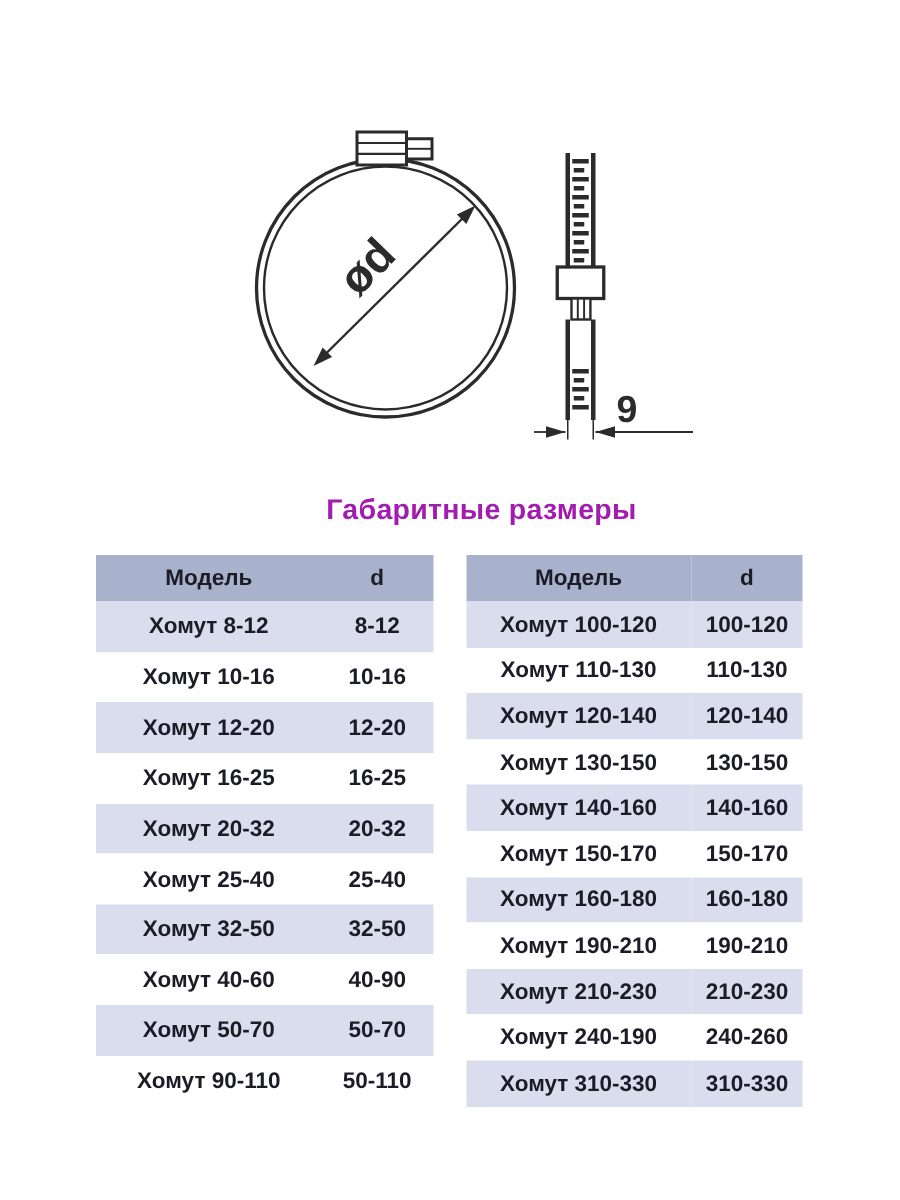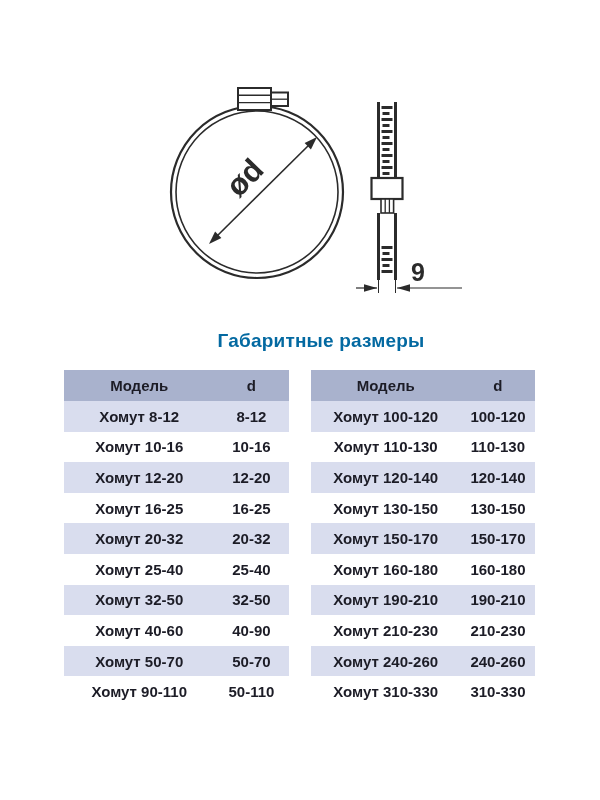--- a/index.html
+++ b/index.html
@@ -14,21 +14,21 @@
   .page { position: absolute; inset: 0; }
 
   .diagram-svg { position: absolute; top: 0; left: 0; }
 
   .page-title {
     position: absolute;
     top: 330px; left: 0; right: 0;
     text-align: center;
     font-size: 19px;
     font-weight: bold;
-    color: #0369a1;
+    color: #a21caf;
     letter-spacing: 0.2px;
     padding-left: 42px;
   }
 
   .tables {
     position: absolute;
     top: 370px; left: 64px; right: 65px;
     display: flex;
     gap: 22px;
   }
@@ -221,37 +221,41 @@
           </tr>
         <tr>
             <td>Хомут 120-140</td>
             <td>120-140</td>
           </tr>
         <tr>
             <td>Хомут 130-150</td>
             <td>130-150</td>
           </tr>
         <tr>
+            <td>Хомут 140-160</td>
+            <td>140-160</td>
+          </tr>
+        <tr>
             <td>Хомут 150-170</td>
             <td>150-170</td>
           </tr>
         <tr>
             <td>Хомут 160-180</td>
             <td>160-180</td>
           </tr>
         <tr>
             <td>Хомут 190-210</td>
             <td>190-210</td>
           </tr>
         <tr>
             <td>Хомут 210-230</td>
             <td>210-230</td>
           </tr>
         <tr>
-            <td>Хомут 240-260</td>
+            <td>Хомут 240-190</td>
             <td>240-260</td>
           </tr>
         <tr>
             <td>Хомут 310-330</td>
             <td>310-330</td>
           </tr>
       </tbody>
     </table>
 
   </div>

